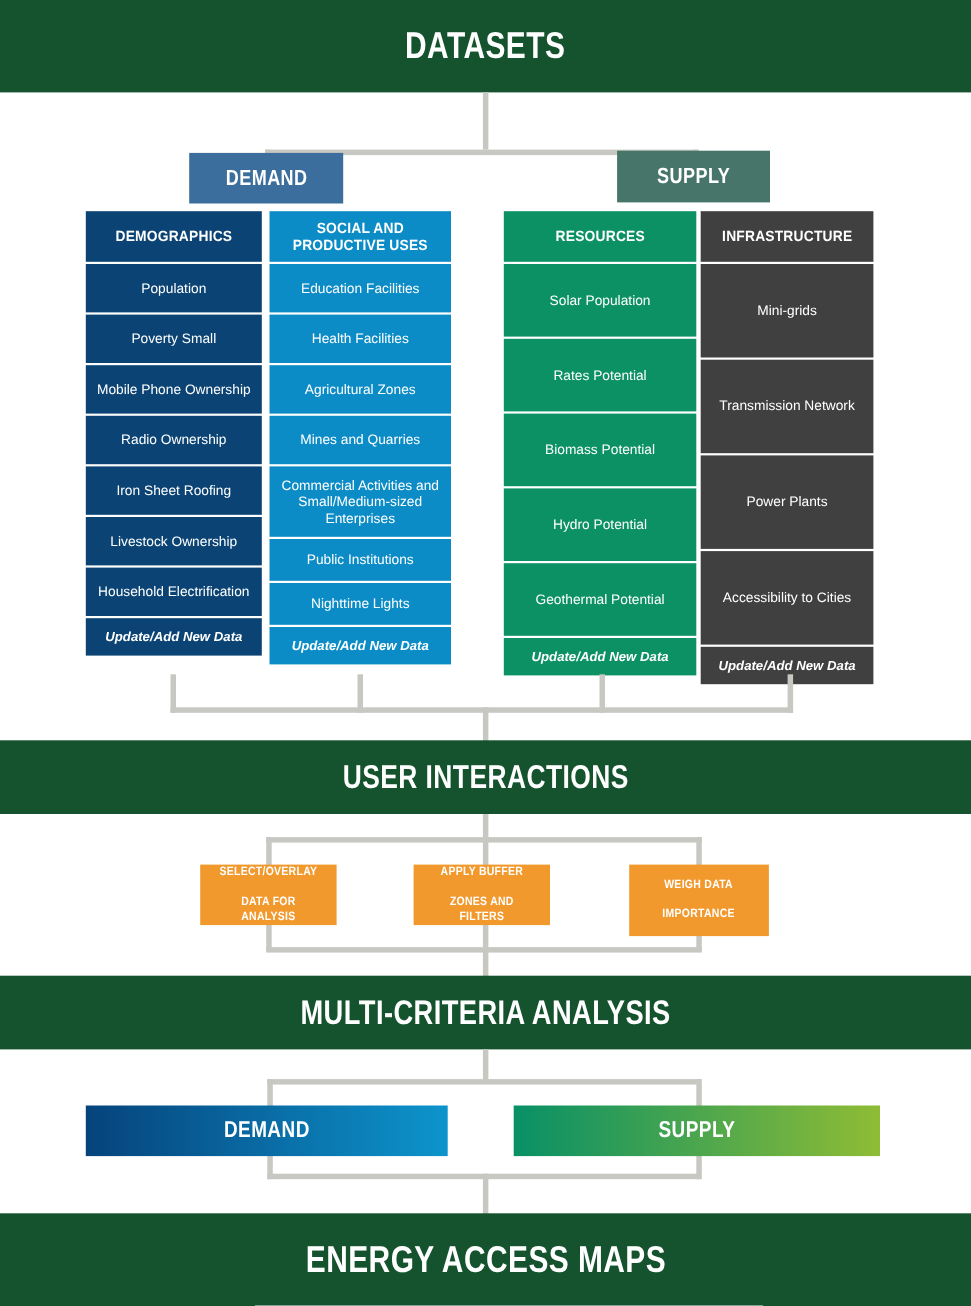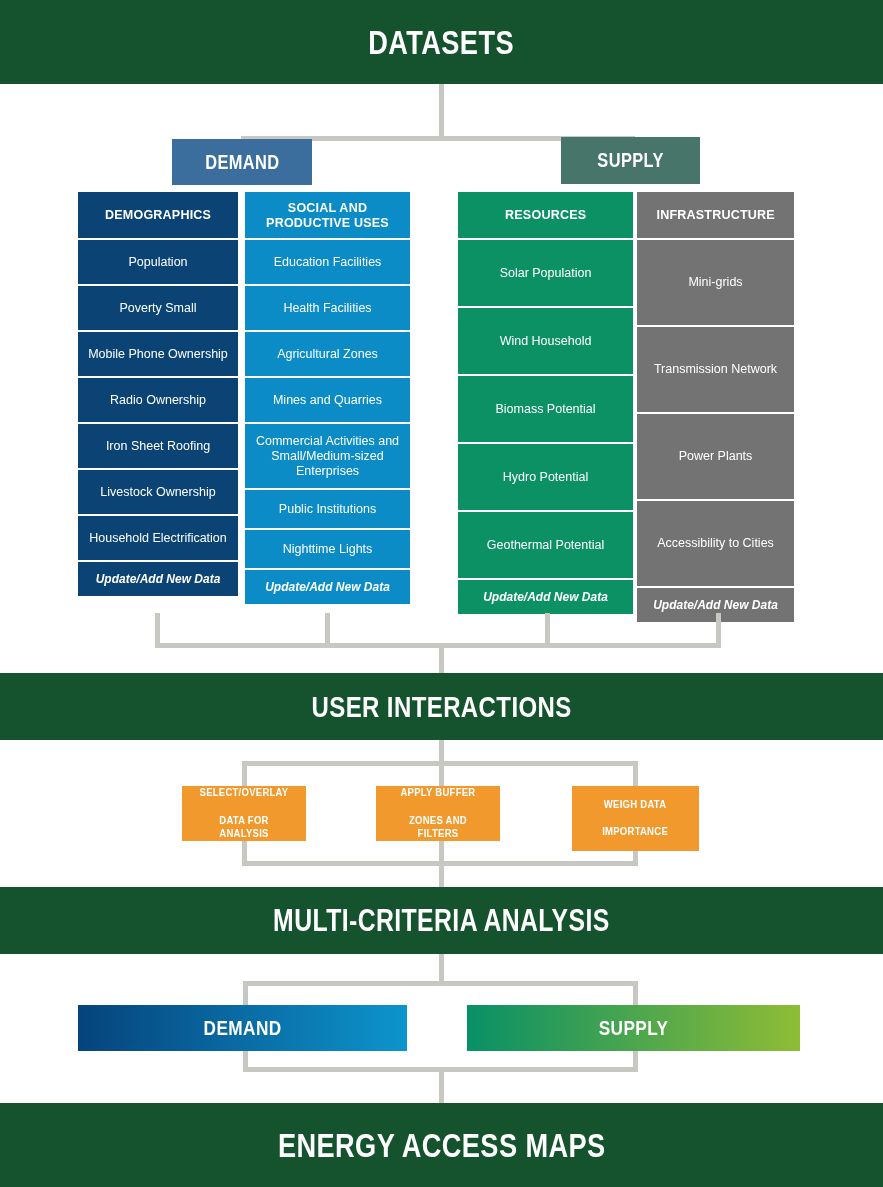--- a/index.html
+++ b/index.html
@@ -45,21 +45,21 @@
   .col .hdr span{transform:scaleX(.93);transform-origin:center center;display:block;}
   .col .cell{
     color:#fff;font-size:12.5px;text-align:center;
     display:flex;align-items:center;justify-content:center;
     line-height:1.2;box-sizing:border-box;padding:3px 6px;margin-bottom:2px;
   }
   .col .cell.upd{font-style:italic;font-weight:bold;font-size:12px;}
   .c-demographics .hdr,.c-demographics .cell{background:#0b4474;}
   .c-social .hdr,.c-social .cell{background:#0c8cc6;}
   .c-resources .hdr,.c-resources .cell{background:#0c9164;}
-  .c-infra .hdr,.c-infra .cell{background:#737373;}
+  .c-infra .hdr,.c-infra .cell{background:#404040;}
 
   
   .obox{
     position:absolute;background:#f2992e;color:#ffffff;
     font-weight:bold;font-size:11px;line-height:1.25;text-align:center;
     display:flex;align-items:center;justify-content:center;
     letter-spacing:.3px;box-sizing:border-box;padding:4px;
   }
   .obox span{transform:scaleX(.93);transform-origin:center center;display:block;}
 
@@ -119,21 +119,21 @@
     <div class="cell" style="height:38px;">Public Institutions</div>
     <div class="cell" style="height:38px;">Nighttime Lights</div>
     <div class="cell upd" style="height:34px;">Update/Add New Data</div>
   </div>
 
   <div class="col c-resources" style="left:458px;top:192px;width:175px;">
     <div class="hdr">
       <span>RESOURCES</span>
     </div>
     <div class="cell" style="height:66px;">Solar Population</div>
-    <div class="cell" style="height:66px;">Wind Household</div>
+    <div class="cell" style="height:66px;">Rates Potential</div>
     <div class="cell" style="height:66px;">Biomass Potential</div>
     <div class="cell" style="height:66px;">Hydro Potential</div>
     <div class="cell" style="height:66px;">Geothermal Potential</div>
     <div class="cell upd" style="height:34px;">Update/Add New Data</div>
   </div>
 
   <div class="col c-infra" style="left:637px;top:192px;width:157px;">
     <div class="hdr">
       <span>INFRASTRUCTURE</span>
     </div>

